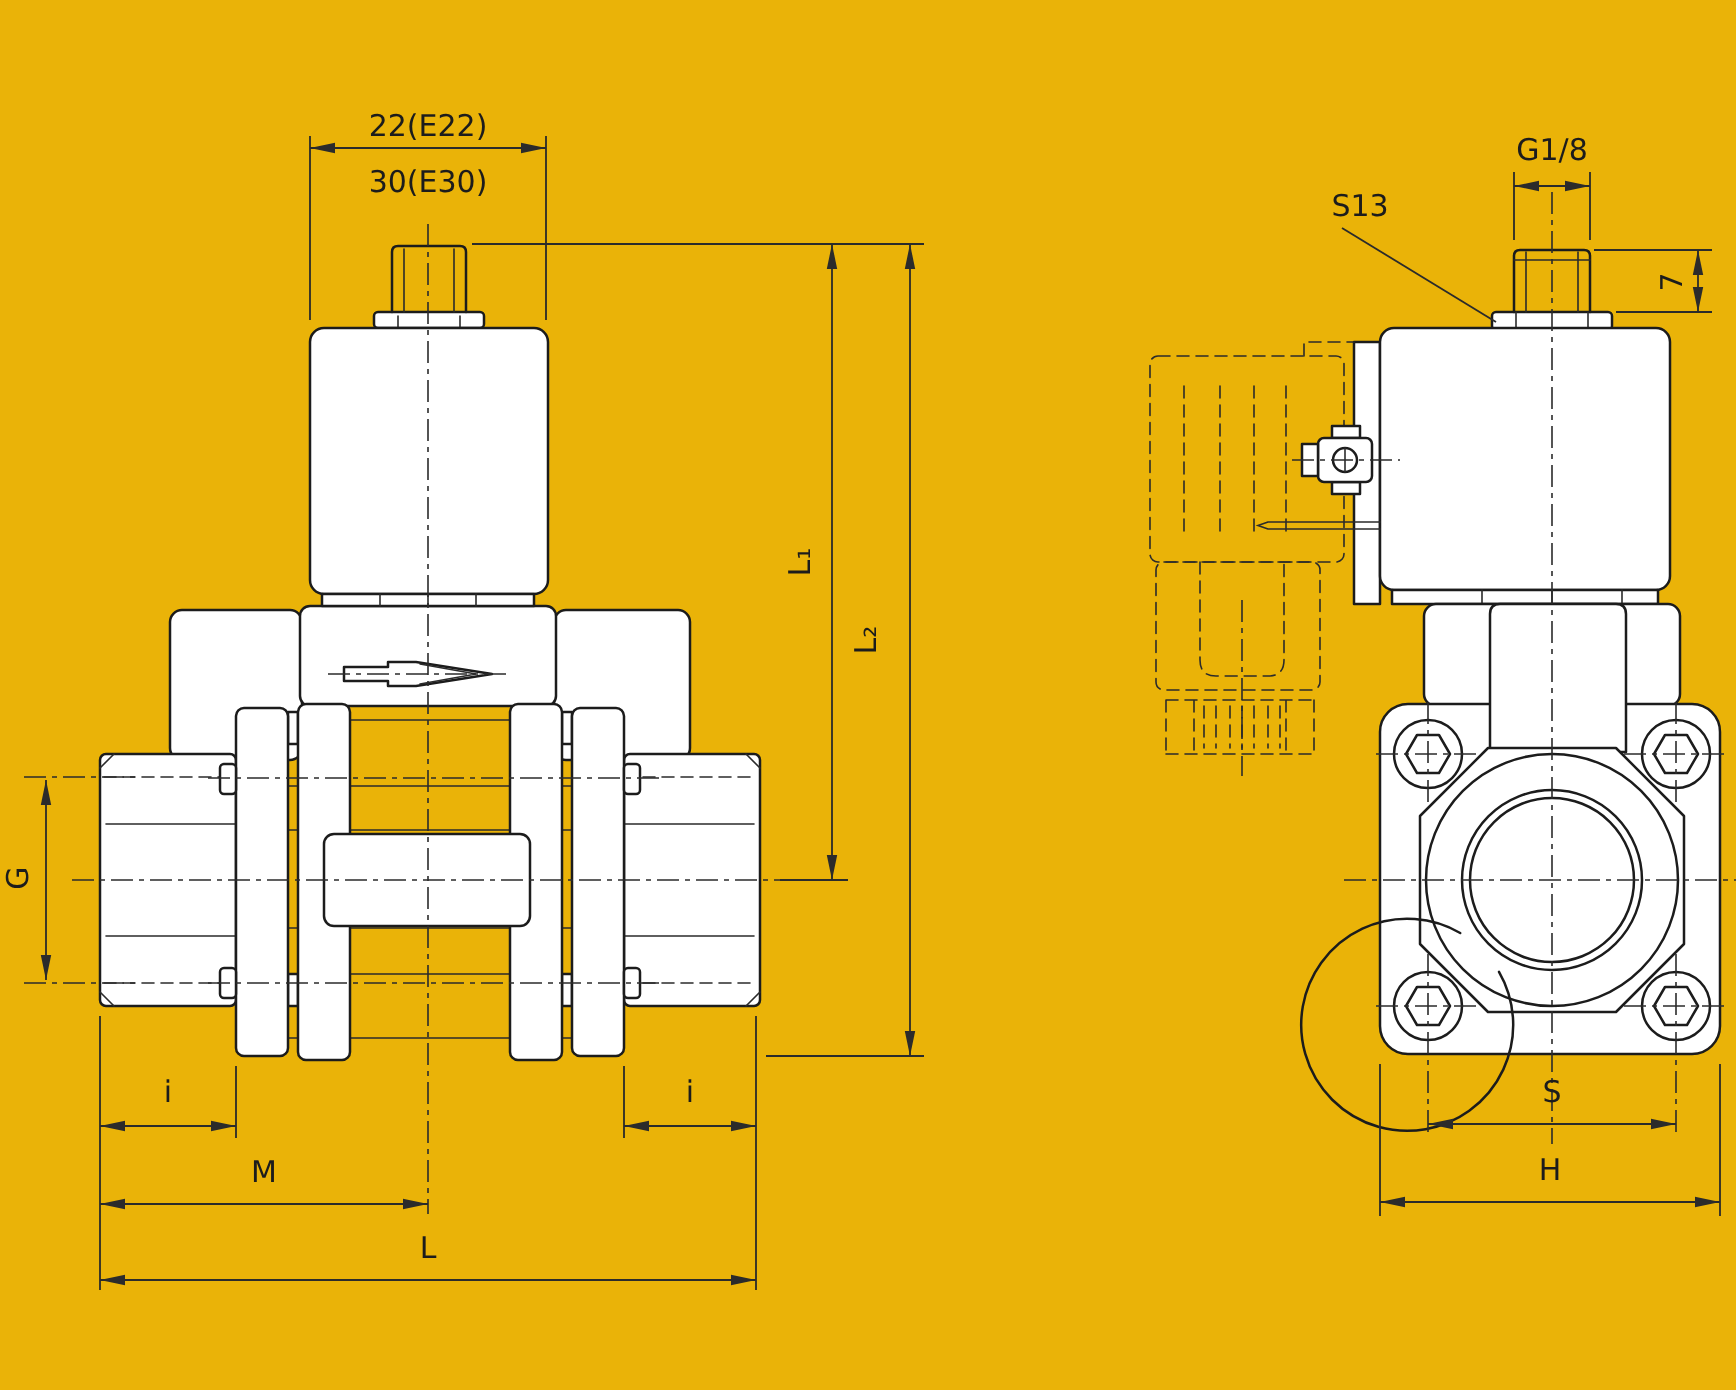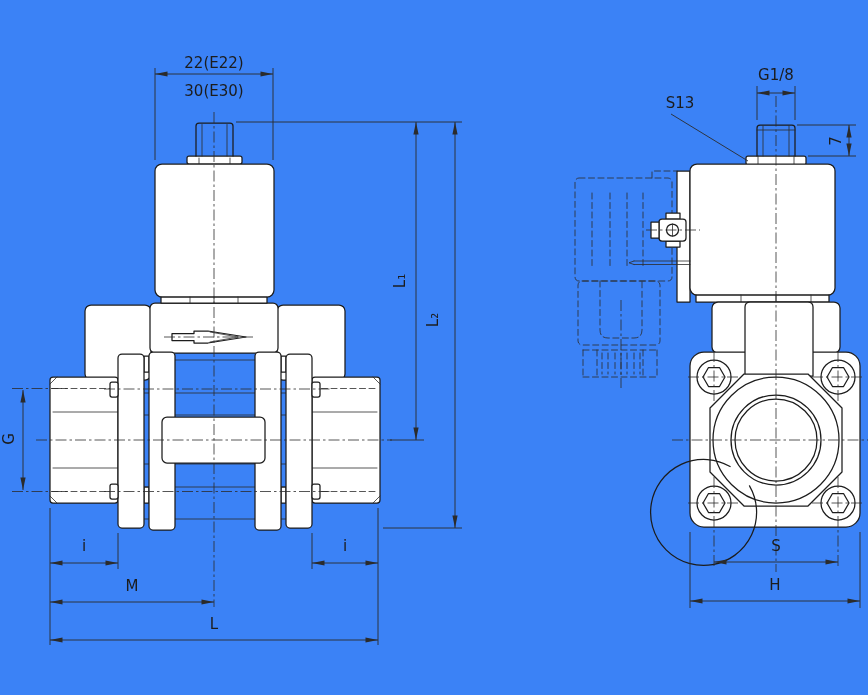--- a/index.html
+++ b/index.html
@@ -1,16 +1,16 @@
 <!DOCTYPE html>
 <html><head>
 <meta charset="utf-8">
 <style>
   html,body{margin:0;padding:0;background:#f2f2f2;}
-  .stage{width:868px;height:695px;background:#3b82f6;position:relative;overflow:hidden;}
+  .stage{width:868px;height:695px;background:#eab308;position:relative;overflow:hidden;}
   svg{display:block;}
   .s  {stroke:#1c1c1c;fill:none;stroke-width:1.25;stroke-linecap:round;stroke-linejoin:round;}
   .sf {stroke:#1c1c1c;fill:#ffffff;stroke-width:1.25;stroke-linejoin:round;}
   .t  {stroke:#2b2b2b;fill:none;stroke-width:0.8;stroke-linecap:round;}
   .dash {stroke-dasharray:6 3.5;}
   .cl {stroke:#2b2b2b;fill:none;stroke-width:0.8;stroke-dasharray:11 3 2.5 3;}
   .dim{stroke:#2b2b2b;fill:none;stroke-width:0.9;}
   text{fill:#1c1c1c;font-family:"DejaVu Sans",sans-serif;font-size:15px;}
   .lbl{text-anchor:middle;}
 </style>

